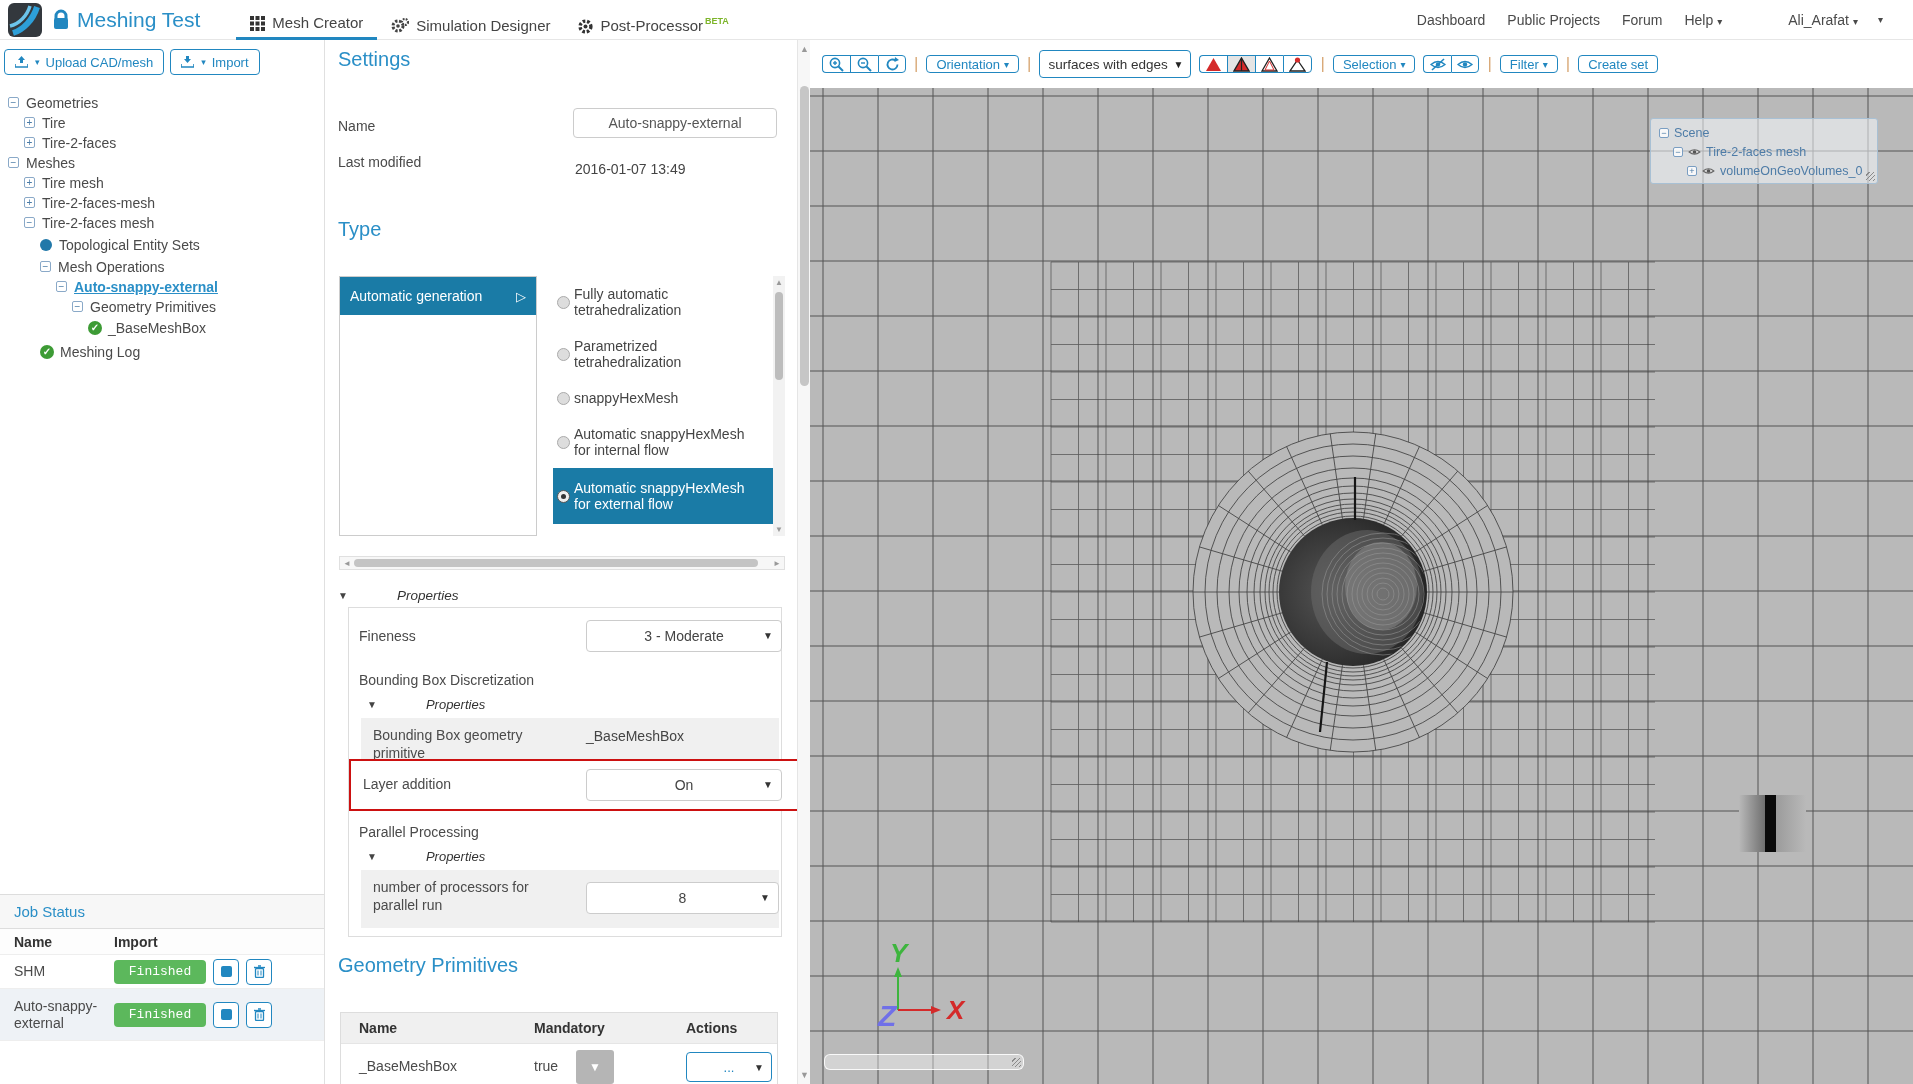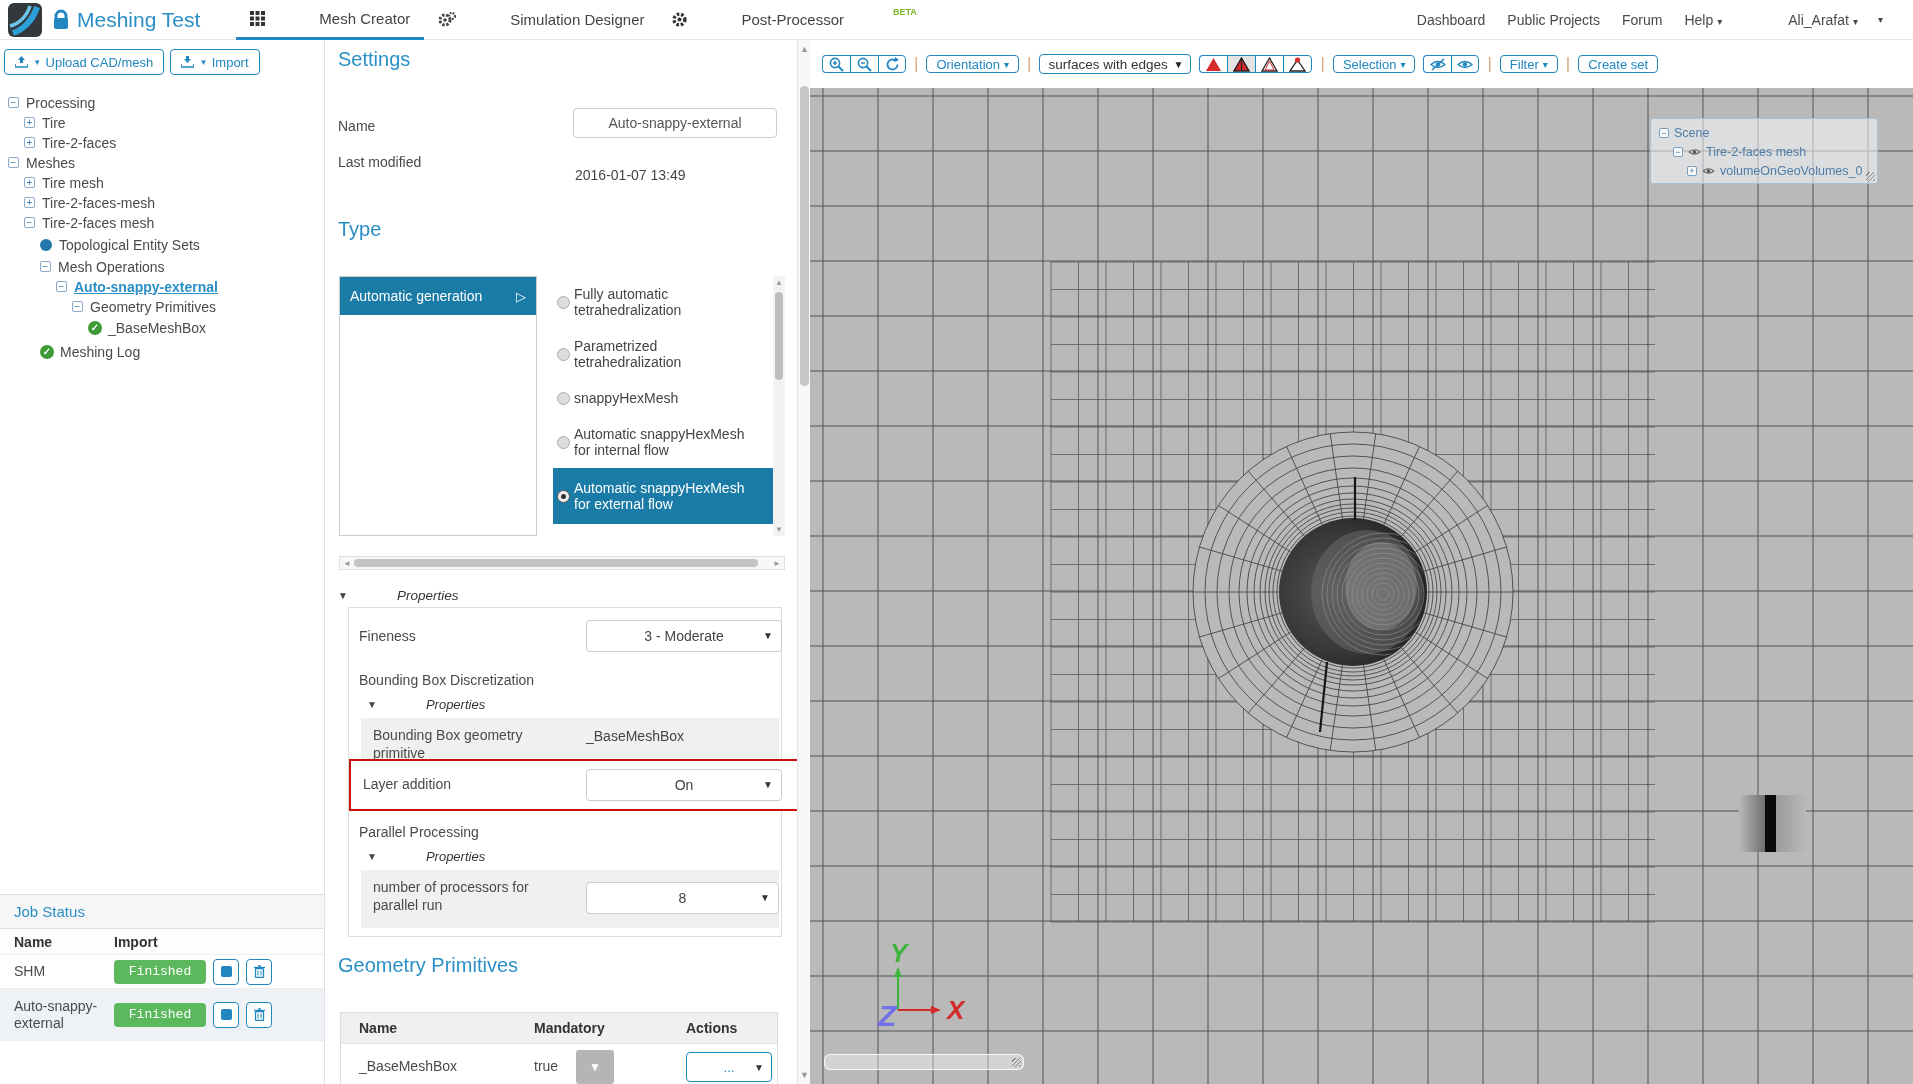--- a/index.html
+++ b/index.html
@@ -6,22 +6,22 @@
   html,body { width:1913px; height:1084px; overflow:hidden; background:#fff;
     font-family:"Liberation Sans", sans-serif; color:#4a4a4a; }
 
   
   .navbar { position:absolute; left:0; top:0; width:1913px; height:40px; background:#fff;
     border-bottom:1px solid #e6e6e6; display:flex; align-items:center; z-index:50; }
   .logo { width:34px; height:34px; margin:0 10px 0 8px; }
   .brand { display:flex; align-items:center; color:#2a8fc7; font-size:21px; font-weight:500; }
   .brand svg { margin-right:7px; }
   .tabs { display:flex; margin-left:36px; height:40px; }
-  .tab { display:flex; align-items:center; padding:0 14px; font-size:15px; color:#444;
-    height:40px; position:relative; cursor:pointer;gap:47px; }
+  .tab { display:flex; align-items:flex-end; padding:6px 14px; font-size:15px; color:#444;
+    height:40px; position:relative; cursor:pointer; }
   .tab .ticon { margin-right:7px; display:inline-flex; }
   .tab.active { border-bottom:3px solid #2187c0; }
   .beta { color:#7db52a; font-size:9px; font-weight:bold; position:relative; top:-8px; margin-left:2px; }
   .nav-right { margin-left:auto; display:flex; align-items:center; font-size:14px; color:#4a4a4a; }
   .nav-link { margin:0 11px; cursor:pointer; }
   .caret { font-size:10px; color:#4a4a4a; margin-left:4px; }
   .user-item { margin:0 10px 0 55px; cursor:pointer; }
   .lone-caret { margin:0 30px 0 10px; cursor:pointer; font-size:10px; }
 
   
@@ -129,21 +129,21 @@
   .vt-btn { height:18px; min-width:28px; padding:0 5px; background:#fff; border:1px solid #2187c0;
     display:flex; align-items:center; justify-content:center; cursor:pointer; color:#2187c0; font-size:13px; }
   .vt-group .vt-btn { border-right-width:0; }
   .vt-group .vt-btn:first-child { border-radius:4px 0 0 4px; }
   .vt-group .vt-btn:last-child { border-radius:0 4px 4px 0; border-right-width:1px; }
   .vt-single { border-radius:4px; }
   .vt-btn.active { background:#e4e4e4; }
   .vt-sep { color:#d9a977; margin:0 8px; font-size:17px; }
   .vt-label-btn { padding:0 9px; }
   .vt-label-btn .caret { color:#2187c0; }
-  .mode-select { width:152px; height:20px; border:1px solid #2187c0; border-radius:4px; background:#fff;
+  .mode-select { width:152px; height:28px; border:1px solid #2187c0; border-radius:4px; background:#fff;
     display:flex; align-items:center; padding:0 8px; font-size:13.5px; color:#333; cursor:pointer; position:relative; }
   .mode-select .sc { position:absolute; right:7px; font-size:10px; color:#222; }
 
   .canvas { position:absolute; left:0; top:48px; width:1103px; height:996px; background:#b9b9b9; overflow:hidden; }
   .scene-panel { position:absolute; left:840px; top:30px; width:228px; height:66px;
     background:rgba(248,252,255,0.55); border:1px solid #a8c0d4; border-radius:3px;
     font-size:12.5px; color:#4e7ca7; padding:4px 0 0 8px; }
   .srow { display:flex; align-items:center; height:19px; }
   .sexp { width:10px; height:10px; min-width:10px; border:1px solid #7a9ec2; border-radius:2px; background:rgba(255,255,255,.8);
     color:#4a7ba6; font-size:9px; line-height:8px; text-align:center; margin-right:5px; }
@@ -239,21 +239,21 @@
         <path d="M0 8 V11 H13 V8" stroke="#2187c0" stroke-width="1.6" fill="none"></path>
       </svg>
       <span class="bcaret">▾</span>
       <span>Import</span>
     </div>
   </div>
 
   <div class="tree">
     <div class="trow" style="padding-left:8px">
         <span class="exp">−</span>
-        <a>Processing</a>
+        <a>Geometries</a>
       </div>
     <div class="trow" style="padding-left:24px">
         <span class="exp">+</span>
         <a>Tire</a>
       </div>
     <div class="trow" style="padding-left:24px">
         <span class="exp">+</span>
         <a>Tire-2-faces</a>
       </div>
     <div class="trow" style="padding-left:8px">
@@ -341,21 +341,21 @@
   </div>
 </div>
 
 <div class="panel">
   <div class="h-blue" style="position:absolute;left:13px;top:8px">Settings</div>
 
   <div class="plabel" style="position:absolute;left:13px;top:78px">Name</div>
   <input class="text-input" style="position: absolute; left: 248px; top: 68px;" value="Auto-snappy-external">
 
   <div class="plabel" style="position:absolute;left:13px;top:114px">Last modified</div>
-  <div class="pvalue" style="position:absolute;left:250px;top:127px">2016-01-07 13:49</div>
+  <div class="pvalue" style="position:absolute;left:250px;top:121px">2016-01-07 13:49</div>
 
   <div class="h-blue" style="position:absolute;left:13px;top:178px">Type</div>
 
   <div class="type-widget">
     <div class="cat-list">
       <div class="cat-sel">
         <span>Automatic generation</span>
         <span class="arrow">▷</span>
       </div>
     </div>

